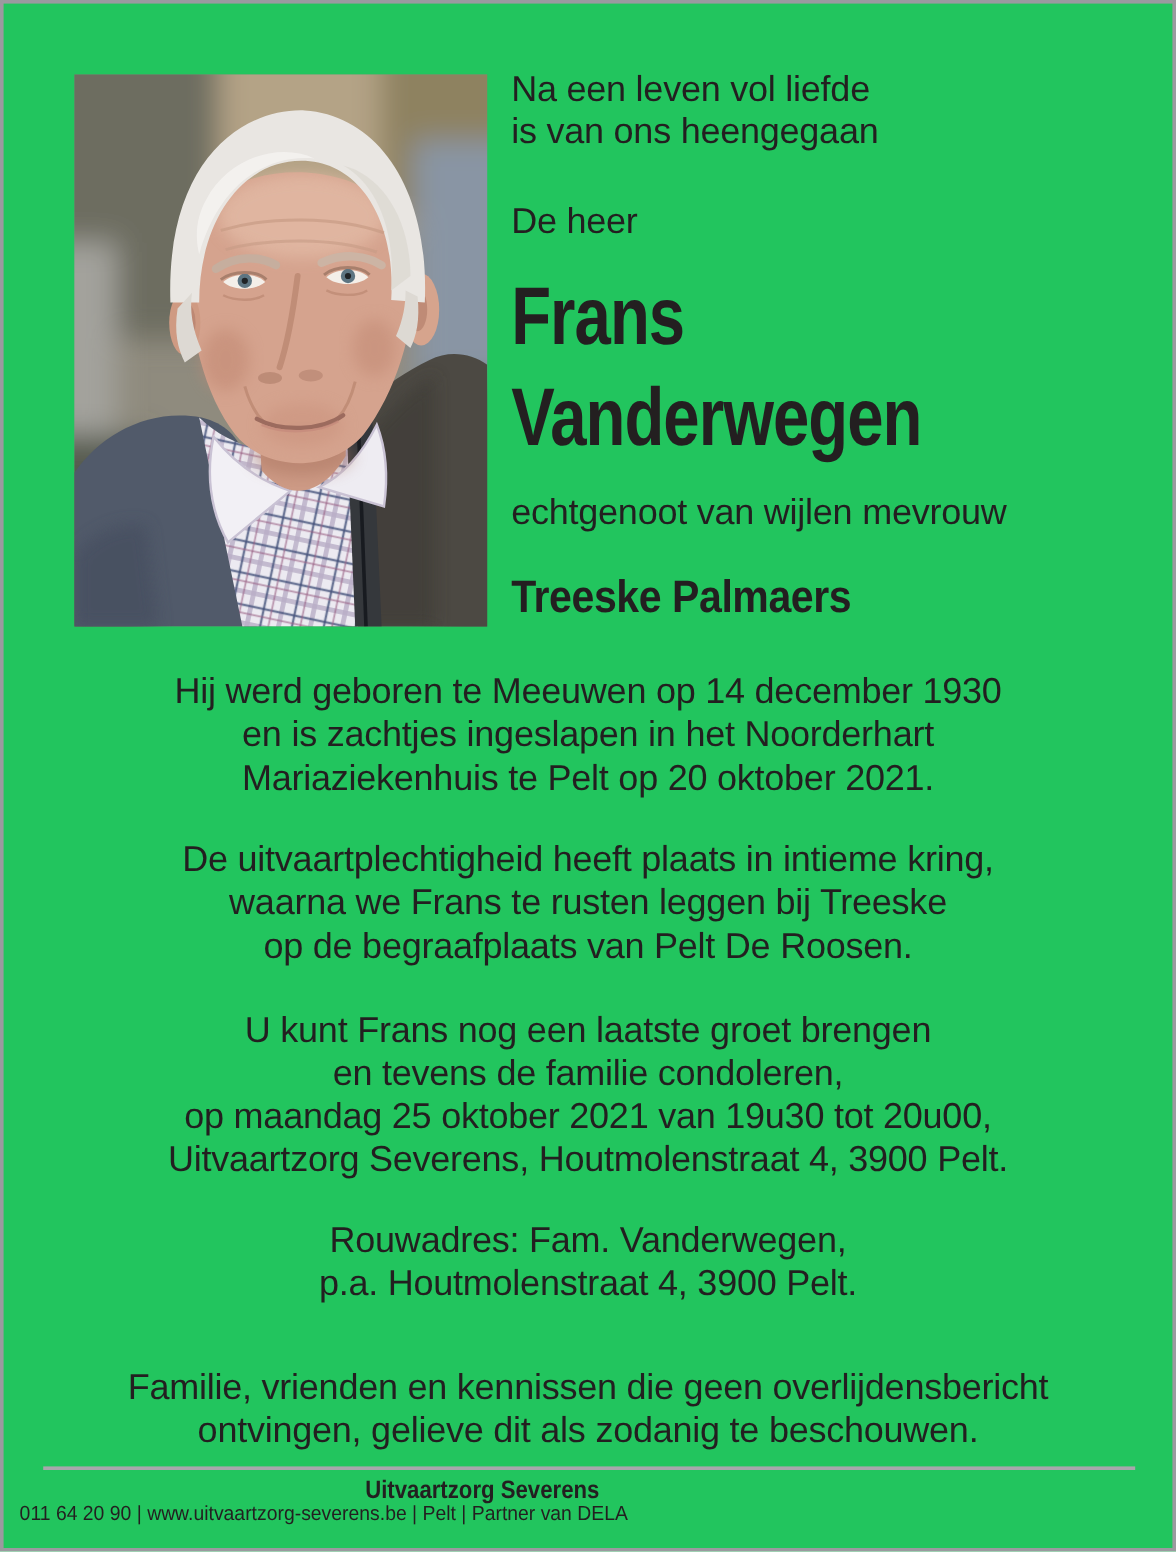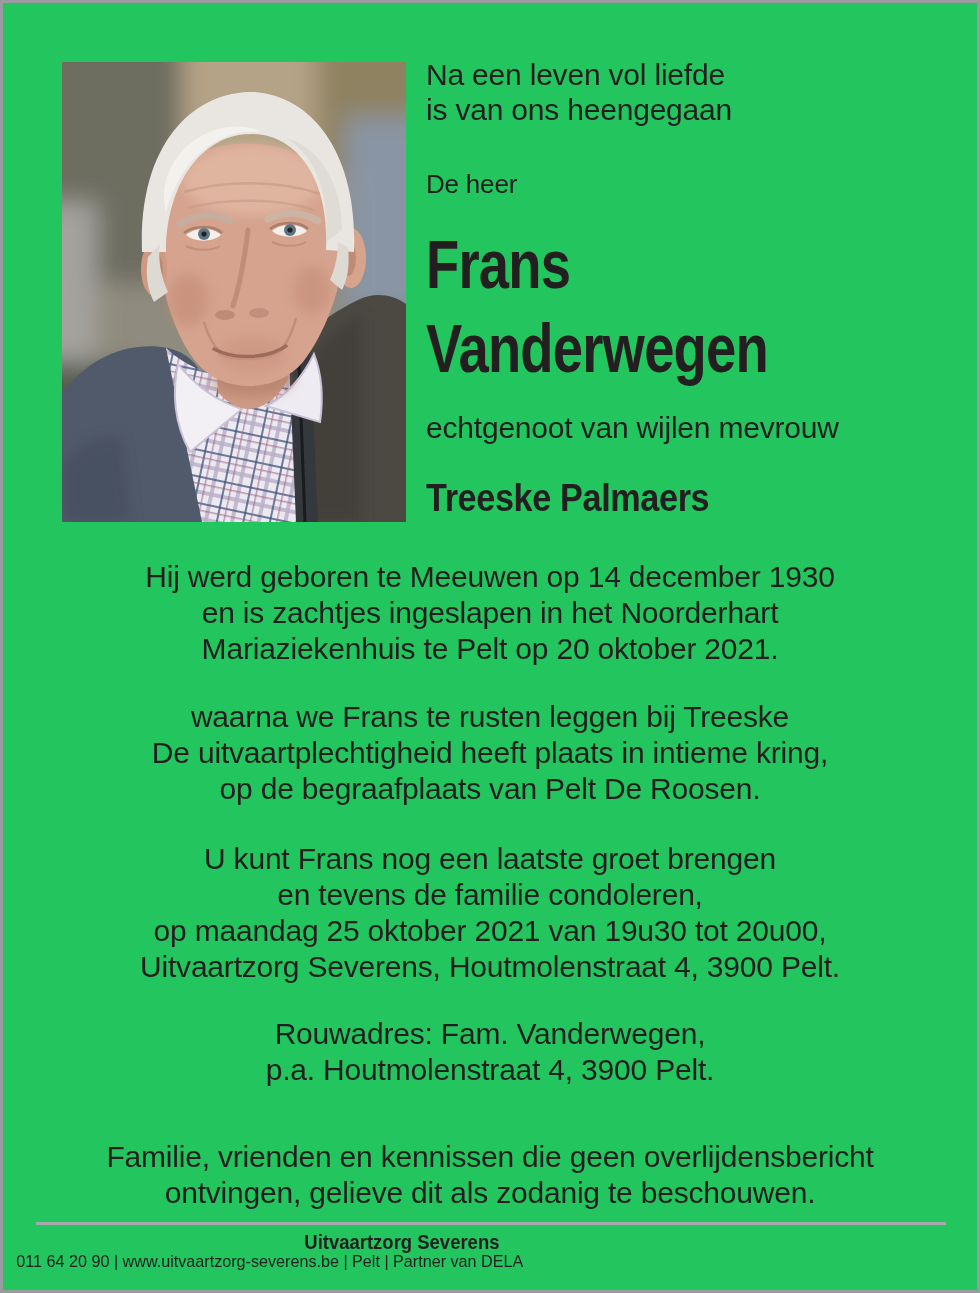--- a/index.html
+++ b/index.html
@@ -13,21 +13,21 @@
     color:#231f20;
     overflow:hidden;
   }
   .abs { position:absolute; }
 
   .photo { left:59px; top:59px; width:344px; height:460px; }
   .photo svg { display:block; width:344px; height:460px; }
 
   .head-col { left:423px; white-space:nowrap; }
   .intro { top:54px; font-size:30px; line-height:35px; letter-spacing:-0.2px; }
-  .salutation { top:164px; font-size:26px; line-height:35px; letter-spacing:-0.2px; }
+  .salutation { top:164px; font-size:30px; line-height:35px; letter-spacing:-0.2px; }
   .big-name {
     top:219px; font-size:68px; font-weight:bold; line-height:84px;
     letter-spacing:-1px; transform:scaleX(0.80); transform-origin:0 0;
   }
   .spouse-intro { top:407px; font-size:30px; line-height:35px; letter-spacing:-0.2px; }
   .spouse-name {
     top:473px; font-size:38px; font-weight:bold; line-height:44px;
     letter-spacing:-0.4px; transform:scaleX(0.90); transform-origin:0 0;
   }
 
@@ -171,22 +171,22 @@
   <div class="abs head-col spouse-intro">echtgenoot van wijlen mevrouw</div>
   <div class="abs head-col spouse-name">Treeske Palmaers</div>
 
   <div class="abs para p1">
     <span>Hij werd geboren te Meeuwen op 14 december 1930</span>
     <span>en is zachtjes ingeslapen in het Noorderhart</span>
     <span>Mariaziekenhuis te Pelt op 20 oktober 2021.</span>
   </div>
 
   <div class="abs para p2">
+    <span>De uitvaartplechtigheid heeft plaats in intieme kring,</span>
     <span>waarna we Frans te rusten leggen bij Treeske</span>
-    <span>De uitvaartplechtigheid heeft plaats in intieme kring,</span>
     <span>op de begraafplaats van Pelt De Roosen.</span>
   </div>
 
   <div class="abs para p3">
     <span>U kunt Frans nog een laatste groet brengen</span>
     <span>en tevens de familie condoleren,</span>
     <span>op maandag 25 oktober 2021 van 19u30 tot 20u00,</span>
     <span>Uitvaartzorg Severens, Houtmolenstraat 4, 3900 Pelt.</span>
   </div>
 

